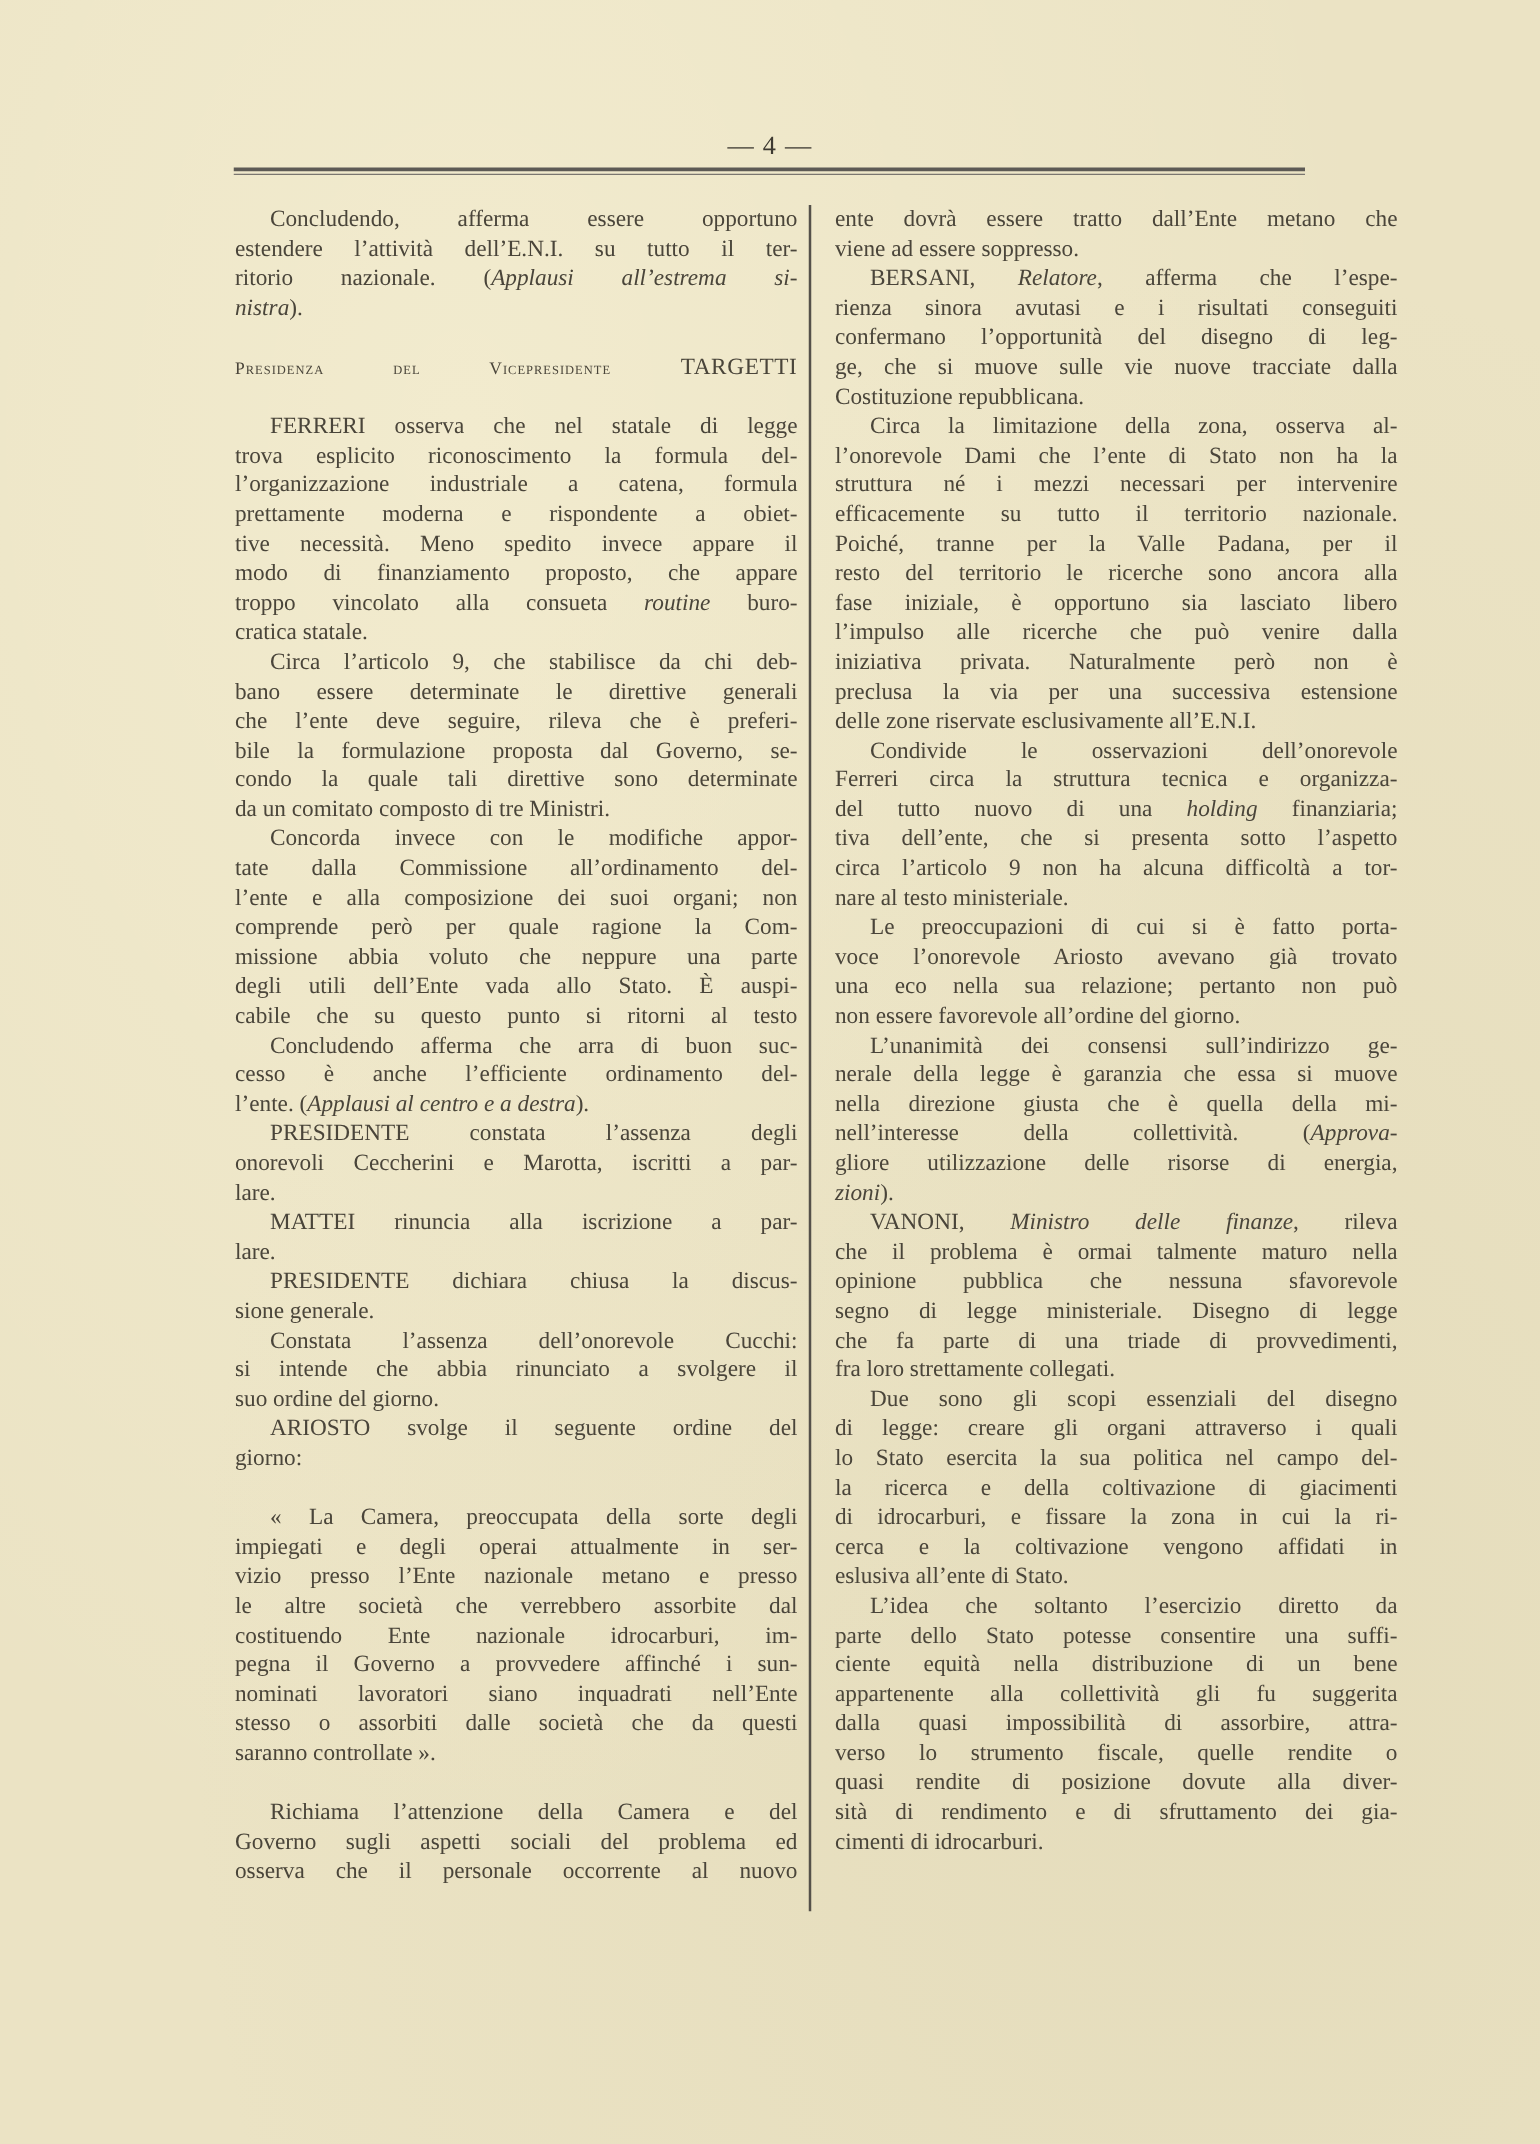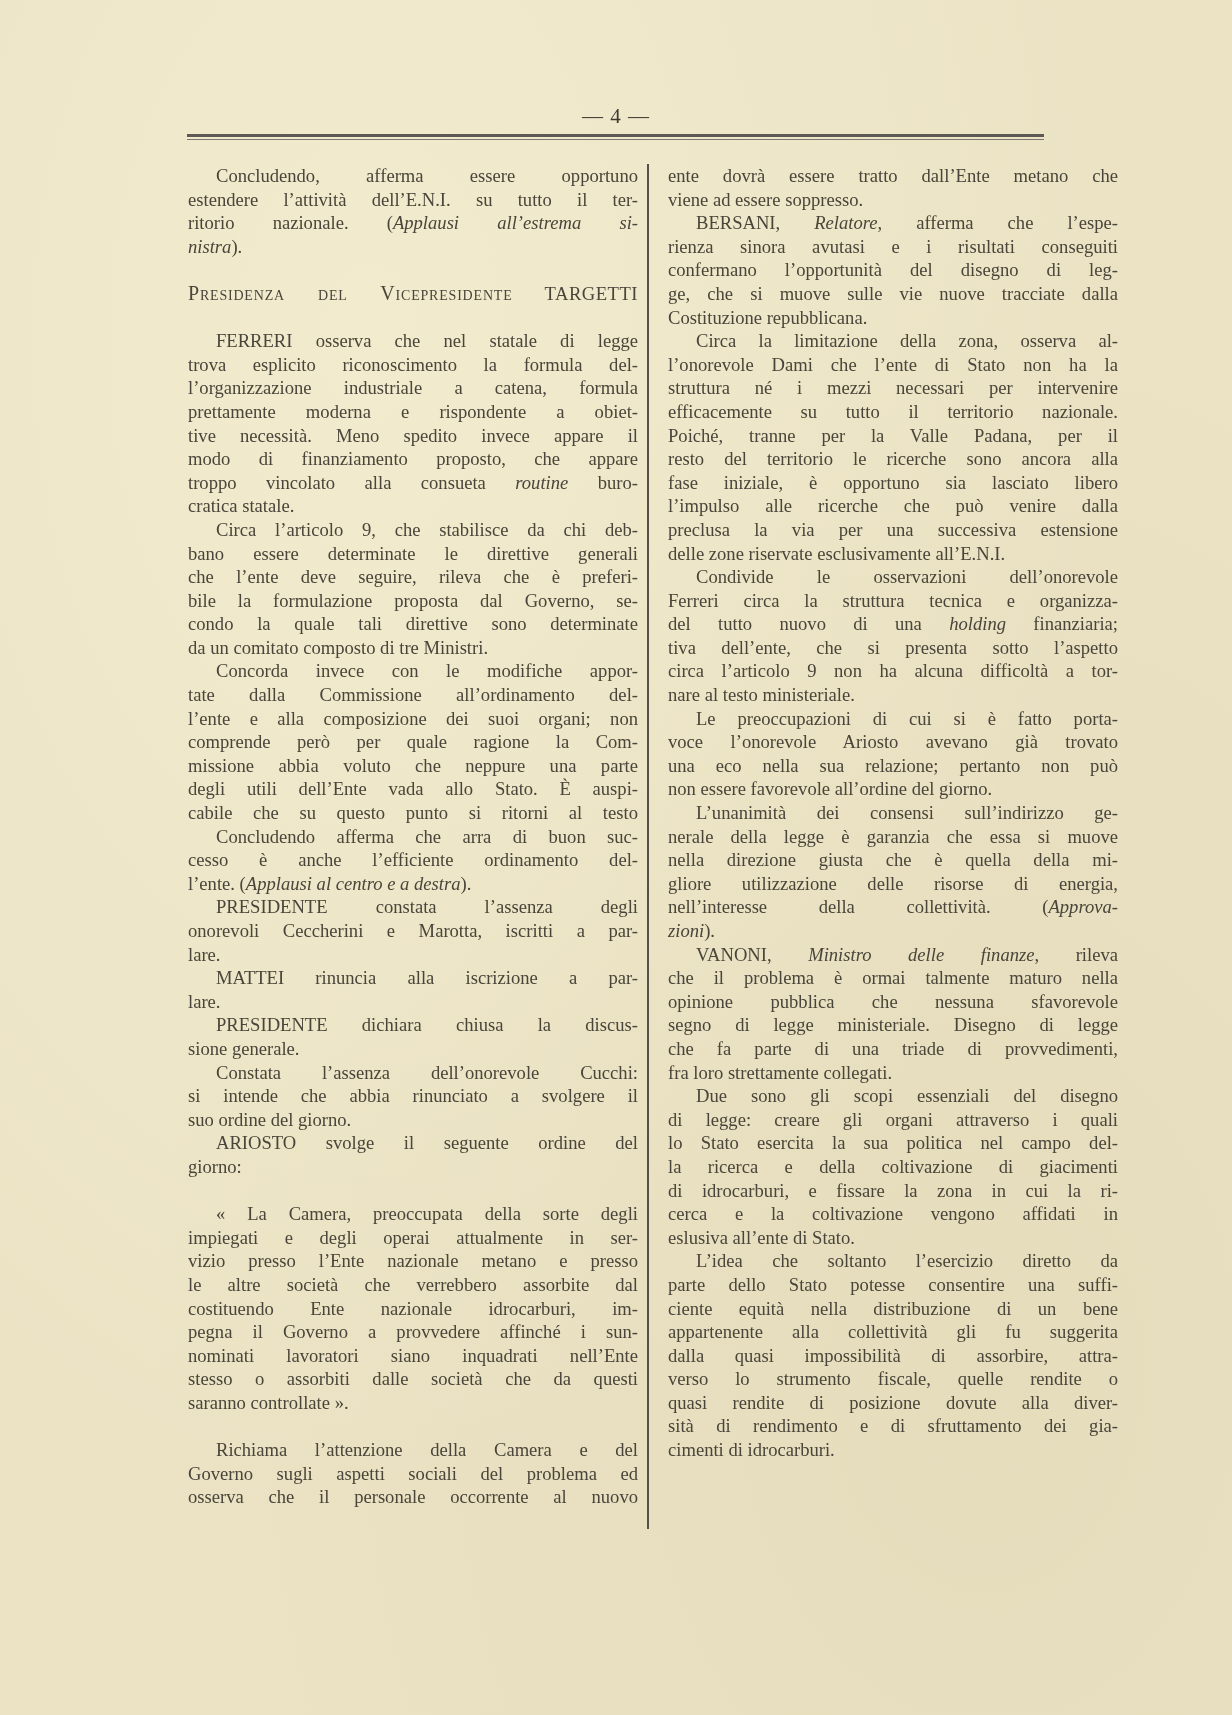--- a/index.html
+++ b/index.html
@@ -37,21 +37,21 @@
   }
   .line {
     height: 23.6px; line-height: 23.6px;
     white-space: nowrap; overflow: visible;
     text-align: justify; text-align-last: justify;
   }
   .line.last { text-align-last: left; }
   .line.indent { padding-left: 28px; }
   .line.gap { height: 23.6px; }
   .heading-line { text-align-last: justify; letter-spacing: 0.5px; }
-  .sc { font-variant: small-caps; font-size: 20px; letter-spacing: 0.8px; }
+  .sc { font-variant: small-caps; font-size: 14px; letter-spacing: 0.8px; }
   i { font-style: italic; }
 </style>
 </head>
 <body>
 
 <div>
   <div class="page-number">— 4 —</div>
   <div class="rule-thick"></div>
   <div class="rule-thin"></div>
 
@@ -124,37 +124,38 @@
       <div class="line">ge, che si muove sulle vie nuove tracciate dalla</div>
       <div class="line last">Costituzione repubblicana.</div>
       <div class="line indent">Circa la limitazione della zona, osserva al-</div>
       <div class="line">l’onorevole Dami che l’ente di Stato non ha la</div>
       <div class="line">struttura né i mezzi necessari per intervenire</div>
       <div class="line">efficacemente su tutto il territorio nazionale.</div>
       <div class="line">Poiché, tranne per la Valle Padana, per il</div>
       <div class="line">resto del territorio le ricerche sono ancora alla</div>
       <div class="line">fase iniziale, è opportuno sia lasciato libero</div>
       <div class="line">l’impulso alle ricerche che può venire dalla</div>
+      <div class="line">iniziativa privata. Naturalmente però non è</div>
       <div class="line">preclusa la via per una successiva estensione</div>
       <div class="line last">delle zone riservate esclusivamente all’E.N.I.</div>
       <div class="line indent">Condivide le osservazioni dell’onorevole</div>
       <div class="line">Ferreri circa la struttura tecnica e organizza-</div>
       <div class="line">del tutto nuovo di una <i>holding</i> finanziaria;</div>
       <div class="line">tiva dell’ente, che si presenta sotto l’aspetto</div>
       <div class="line">circa l’articolo 9 non ha alcuna difficoltà a tor-</div>
       <div class="line last">nare al testo ministeriale.</div>
       <div class="line indent">Le preoccupazioni di cui si è fatto porta-</div>
       <div class="line">voce l’onorevole Ariosto avevano già trovato</div>
       <div class="line">una eco nella sua relazione; pertanto non può</div>
       <div class="line last">non essere favorevole all’ordine del giorno.</div>
       <div class="line indent">L’unanimità dei consensi sull’indirizzo ge-</div>
       <div class="line">nerale della legge è garanzia che essa si muove</div>
       <div class="line">nella direzione giusta che è quella della mi-</div>
+      <div class="line">nell’interesse della collettività. (<i>Approva-</i></div>
       <div class="line">gliore utilizzazione delle risorse di energia,</div>
-      <div class="line">nell’interesse della collettività. (<i>Approva-</i></div>
       <div class="line last"><i>zioni</i>).</div>
       <div class="line indent">VANONI, <i>Ministro delle finanze</i>, rileva</div>
       <div class="line">che il problema è ormai talmente maturo nella</div>
       <div class="line">opinione pubblica che nessuna sfavorevole</div>
       <div class="line">segno di legge ministeriale. Disegno di legge</div>
       <div class="line">che fa parte di una triade di provvedimenti,</div>
       <div class="line last">fra loro strettamente collegati.</div>
       <div class="line indent">Due sono gli scopi essenziali del disegno</div>
       <div class="line">di legge: creare gli organi attraverso i quali</div>
       <div class="line">lo Stato esercita la sua politica nel campo del-</div>

